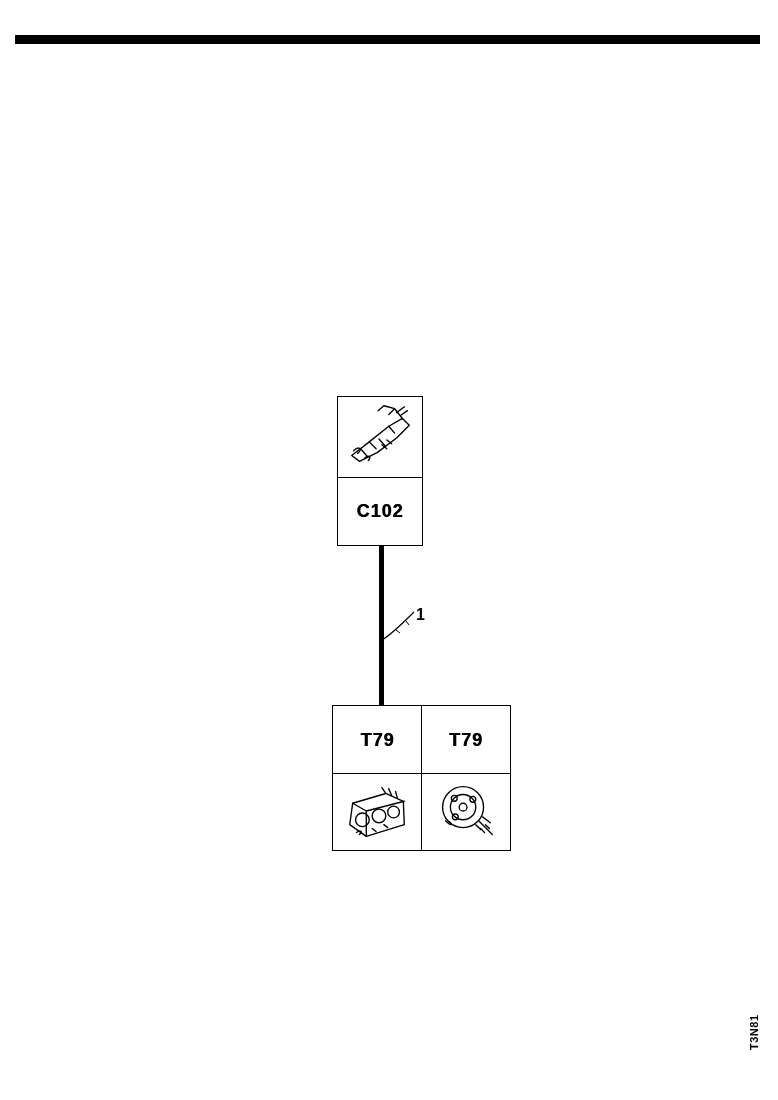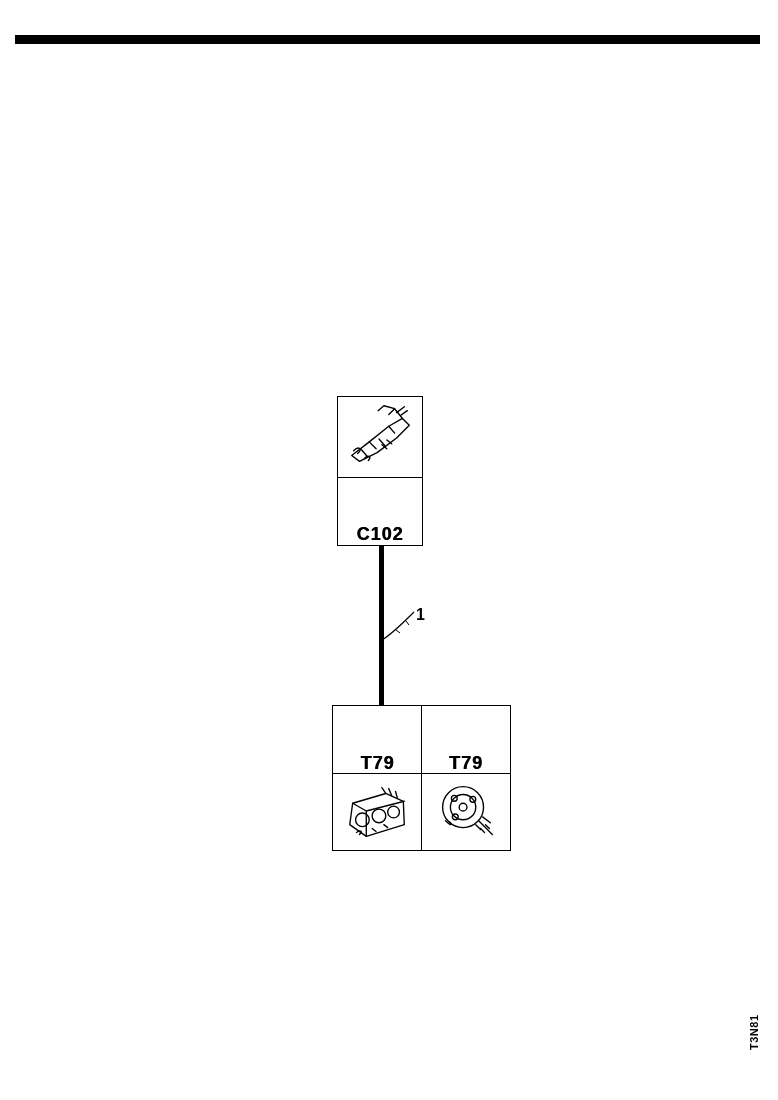--- a/index.html
+++ b/index.html
@@ -30,21 +30,21 @@
     box-sizing: border-box;
     background: #ffffff;
   }
   .image-box svg {
     display: block;
     width: 100%;
     height: 100%;
   }
   .label-box {
     display: flex;
-    align-items: flex-end;
+    align-items: center;
     justify-content: center;
   }
   .label-box span {
     font-family: "Liberation Sans", sans-serif;
     font-weight: bold;
     font-size: 18px;
     letter-spacing: 1px;
     color: #000000;
     text-shadow: 0.6px 0 0 #000;
   }

